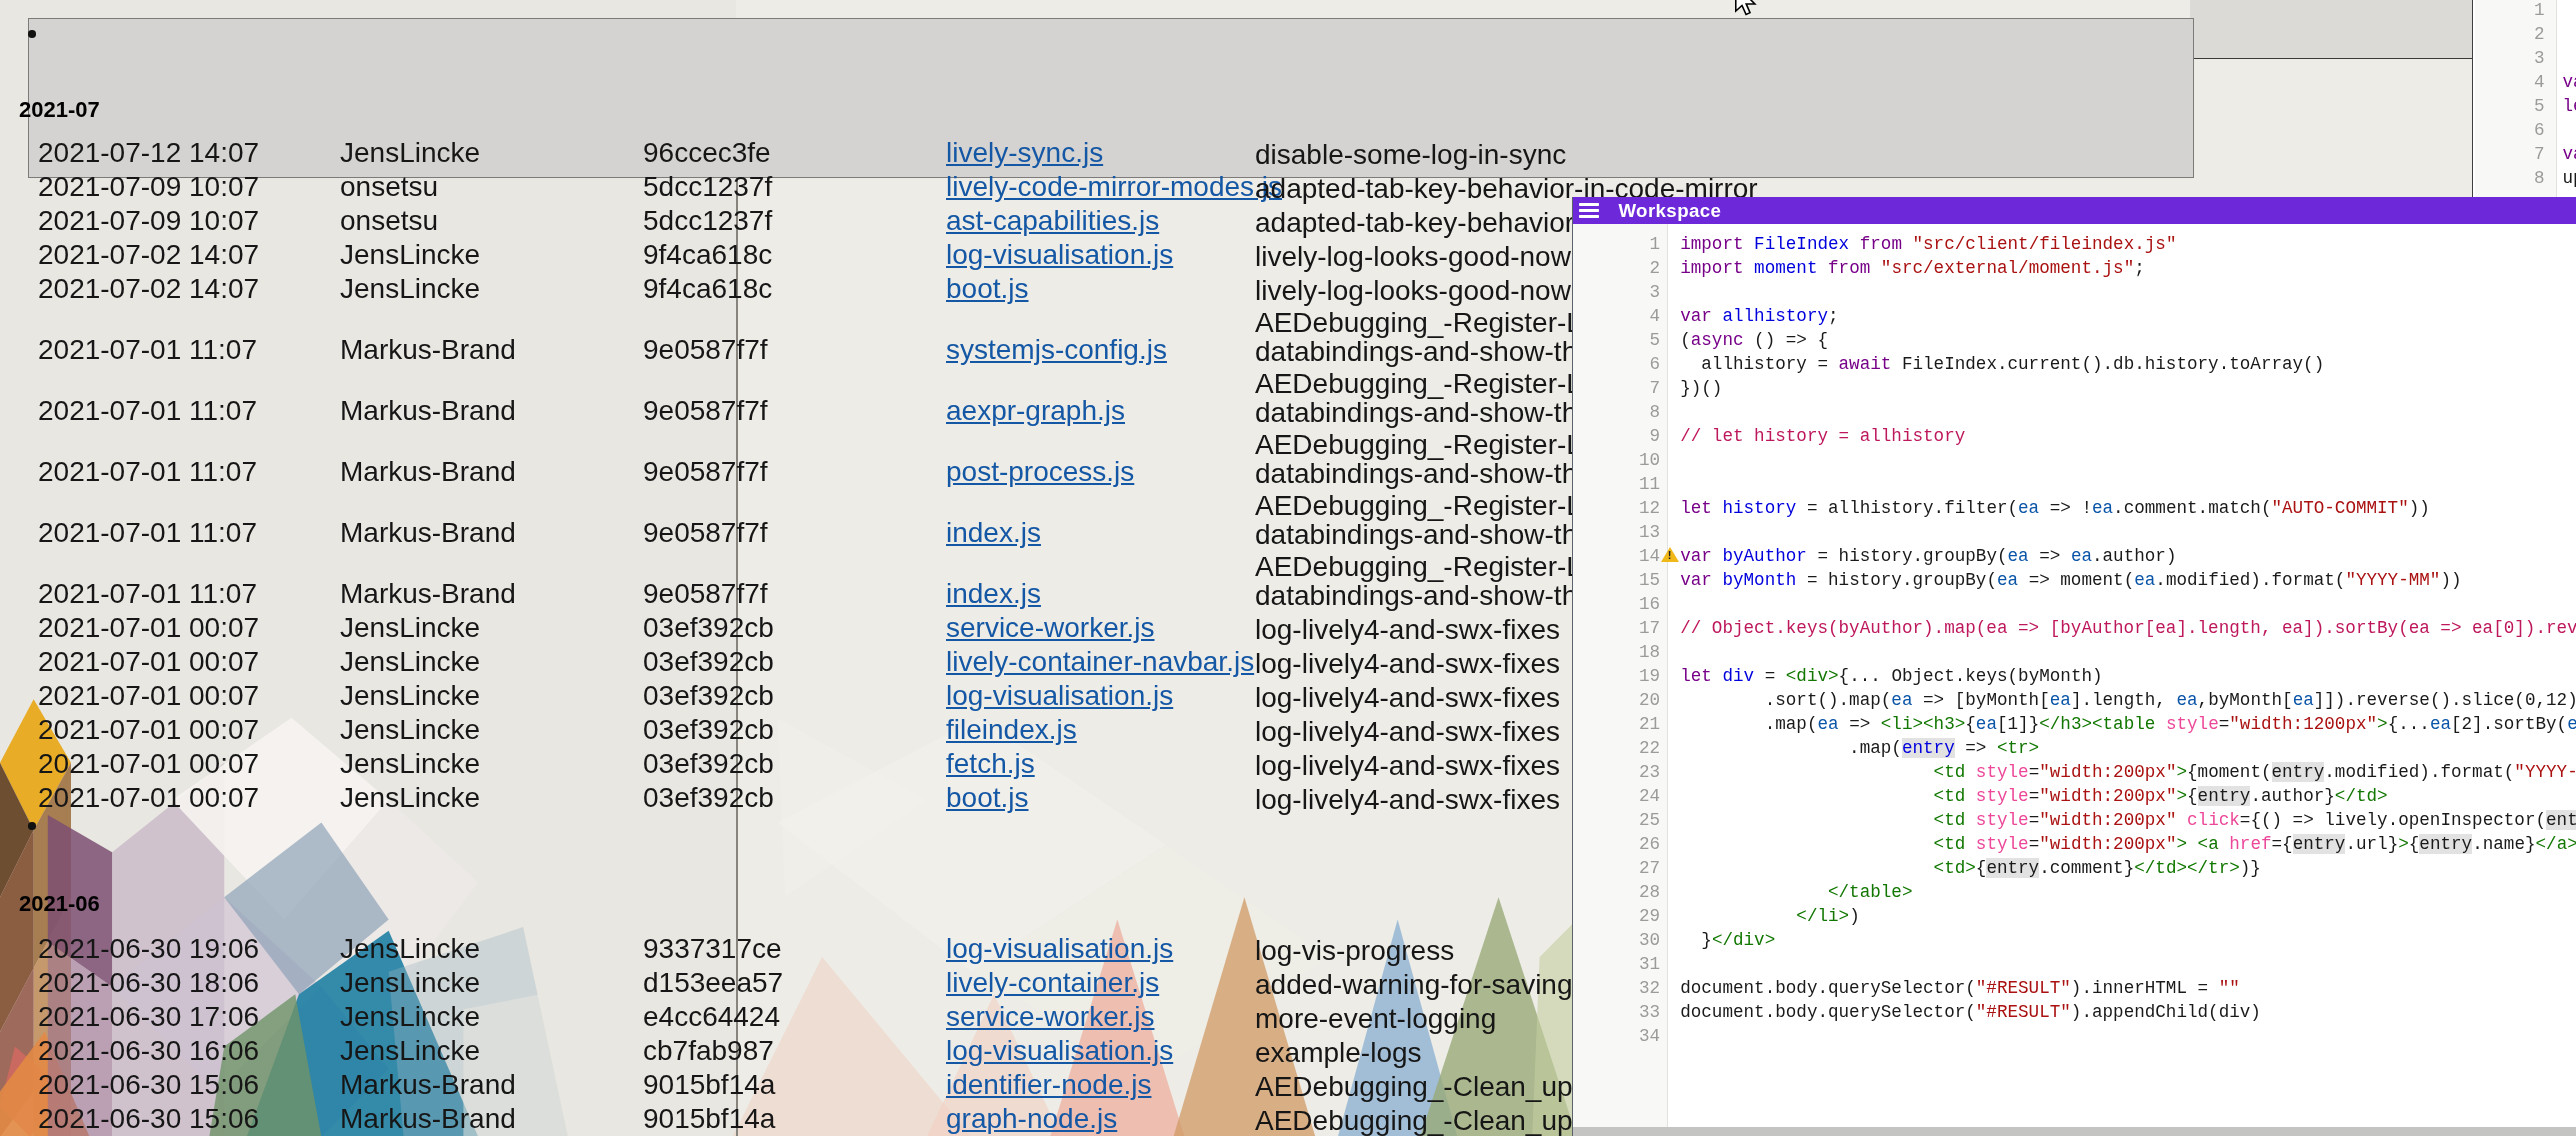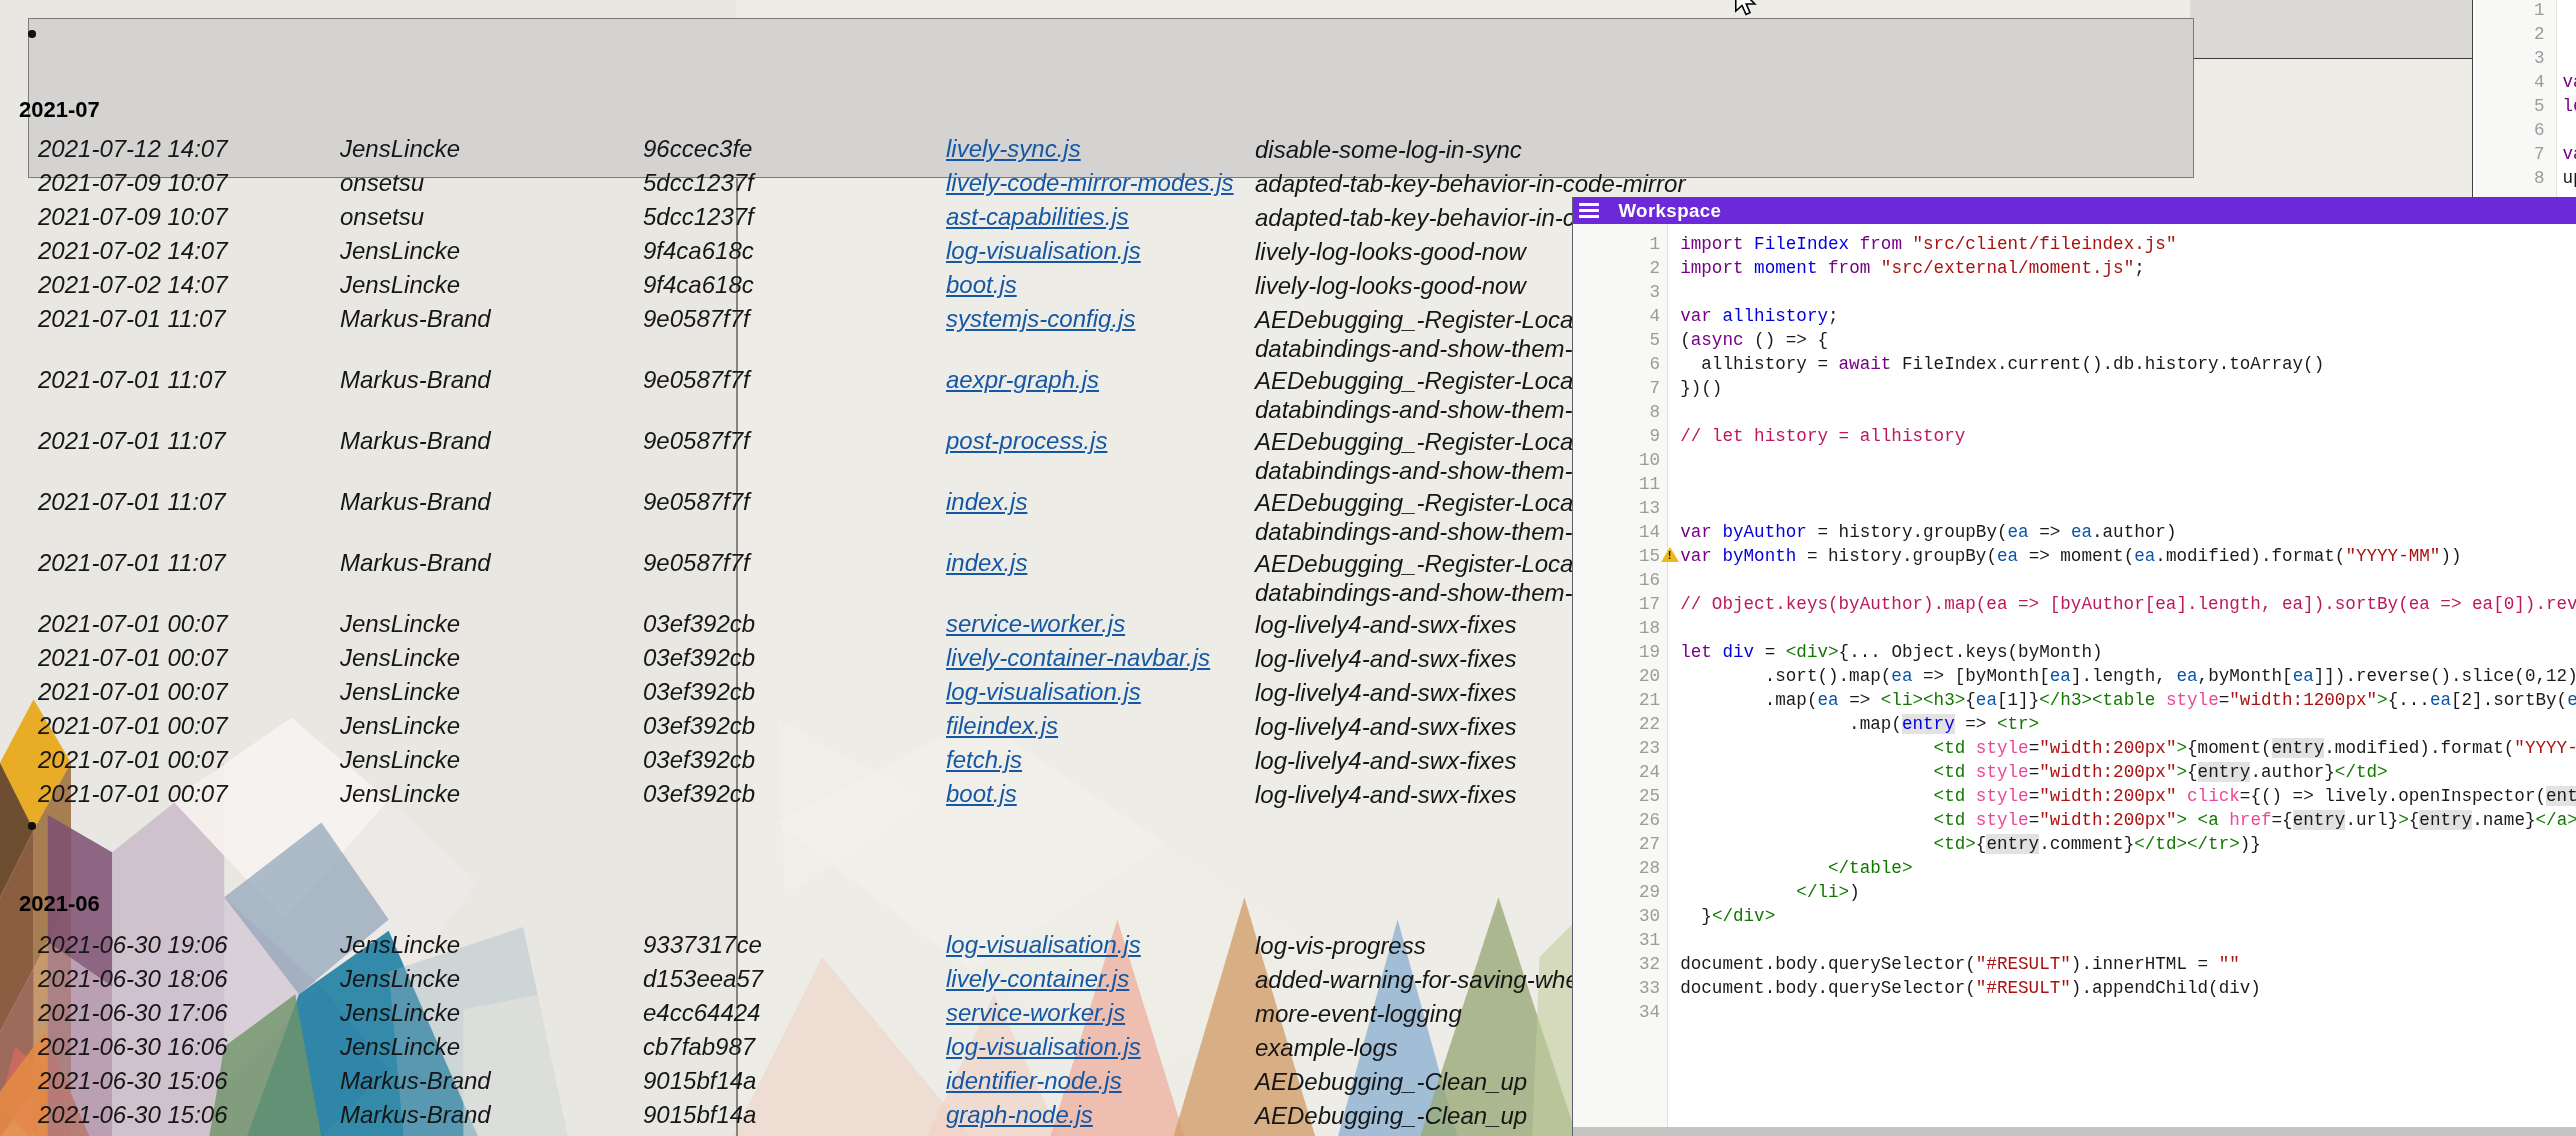--- a/index.html
+++ b/index.html
@@ -12,21 +12,21 @@
   #divider{position:absolute;left:736px;top:178px;width:1.5px;height:959px;background:#87847e;}
   
   #drag-box{position:absolute;left:28px;top:18px;width:2164px;height:158px;background:#d4d3d1;border:1.5px solid #7d7b79;}
   
   .bullet{position:absolute;width:7.5px;height:7.5px;border-radius:50%;background:#111;}
   #bullet-1{left:28px;top:30px;} #bullet-2{left:28px;top:822px;}
   .month-h3{position:absolute;left:19px;font-size:22px;font-weight:bold;color:#000000;}
   #h3-1{top:75px;} #h3-2{top:869px;}
   .log-table{position:absolute;left:38px;}
   #table-0{top:135px;} #table-1{top:931px;}
-  .row{display:flex;align-items:flex-start;height:34px;font-size:24px;color:#161616;font-style:italic;}
+  .row{display:flex;align-items:flex-end;height:34px;font-size:28px;color:#161616;}
   .row.tall{height:61px;}
   .cell{flex:none;overflow:visible;white-space:nowrap;}
   .c-date{width:302px;} .c-author{width:303px;} .c-hash{width:303px;} .c-file{width:309px;}
   .c-msg{width:463px;line-height:29px;}
   .c-file a{color:#1457a5;text-decoration:underline;}
   
   #mini-editor{position:absolute;left:2472px;top:0;width:104px;height:197px;background:#fff;border-left:1.5px solid #3f3f3f;}
   #mini-gutter{position:absolute;left:1.5px;top:0;width:81px;height:197px;background:#f8f8f6;border-right:0.7px solid #e2e2df;}
   #mini-lines{position:absolute;left:1.5px;top:-2.2px;right:0;}
   #workspace{position:absolute;left:1572px;top:197px;width:1004px;height:940px;border-left:1.5px solid #5a626b;background:#fff;}
@@ -396,20 +396,24 @@
         </div>
         <div class="cl">
           <span class="ln">10</span>
           <span class="code"></span>
         </div>
         <div class="cl">
           <span class="ln">11</span>
           <span class="code"></span>
         </div>
         <div class="cl">
+          <span class="ln">12</span>
+          <span class="code"><span class="tk-k">let</span><span class="tk-p"> </span><span class="tk-d">history</span><span class="tk-p"> = allhistory.filter(</span><span class="tk-v">ea</span><span class="tk-p"> =&gt; !</span><span class="tk-v">ea</span><span class="tk-p">.comment.match(</span><span class="tk-s">"AUTO-COMMIT"</span><span class="tk-p">))</span></span>
+        </div>
+        <div class="cl">
           <span class="ln">13</span>
           <span class="code"></span>
         </div>
         <div class="cl">
           <span class="ln">14</span>
           <span class="code"><span class="tk-k">var</span><span class="tk-p"> </span><span class="tk-d">byAuthor</span><span class="tk-p"> = history.groupBy(</span><span class="tk-v">ea</span><span class="tk-p"> =&gt; </span><span class="tk-v">ea</span><span class="tk-p">.author)</span></span>
         </div>
         <div class="cl">
           <span class="ln">15</span>
           <span class="code"><span class="tk-k">var</span><span class="tk-p"> </span><span class="tk-d">byMonth</span><span class="tk-p"> = history.groupBy(</span><span class="tk-v">ea</span><span class="tk-p"> =&gt; moment(</span><span class="tk-v">ea</span><span class="tk-p">.modified).format(</span><span class="tk-s">"YYYY-MM"</span><span class="tk-p">))</span></span>

